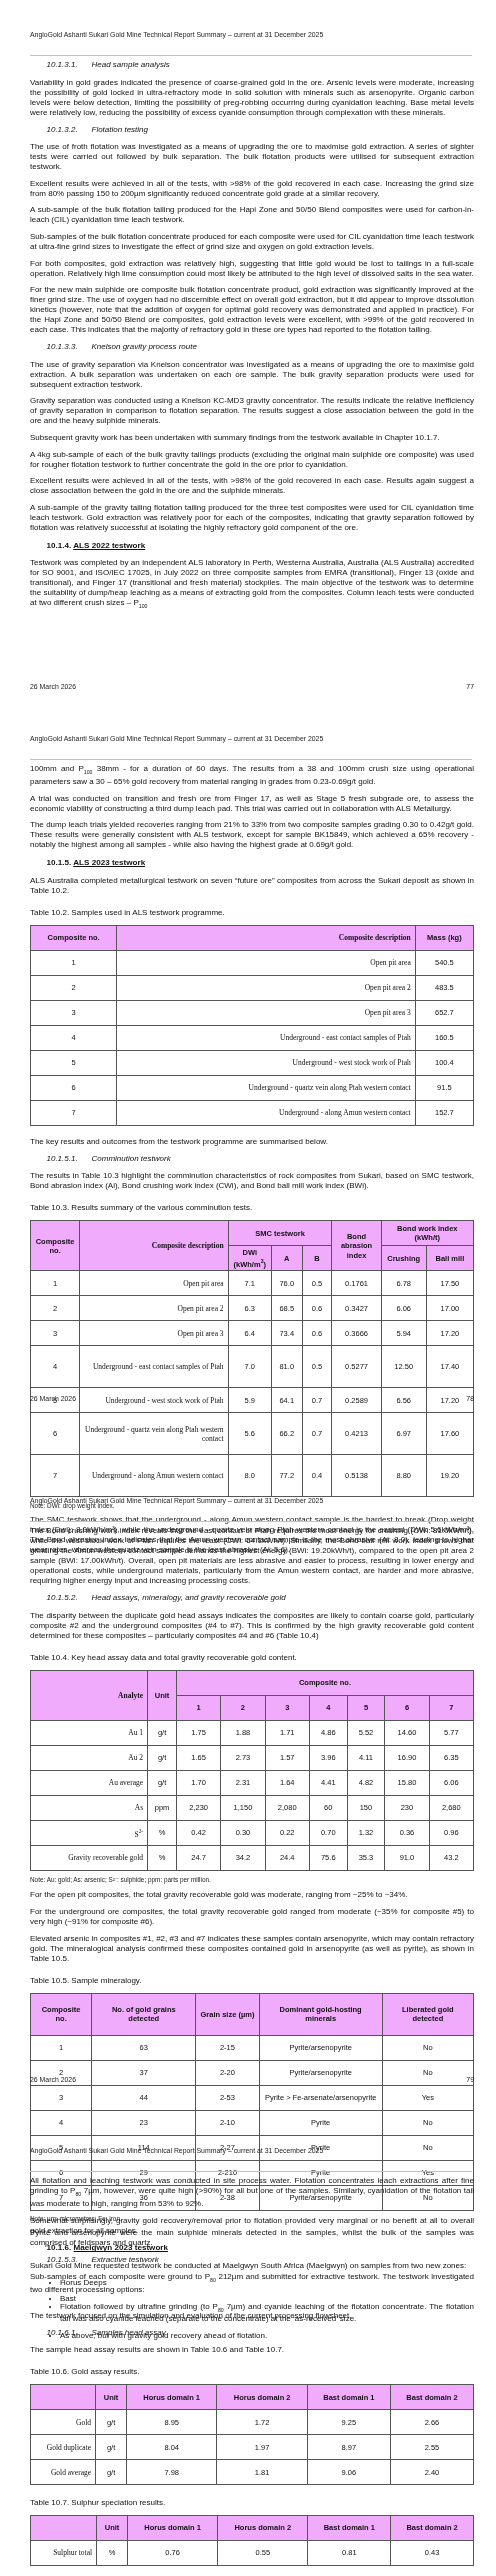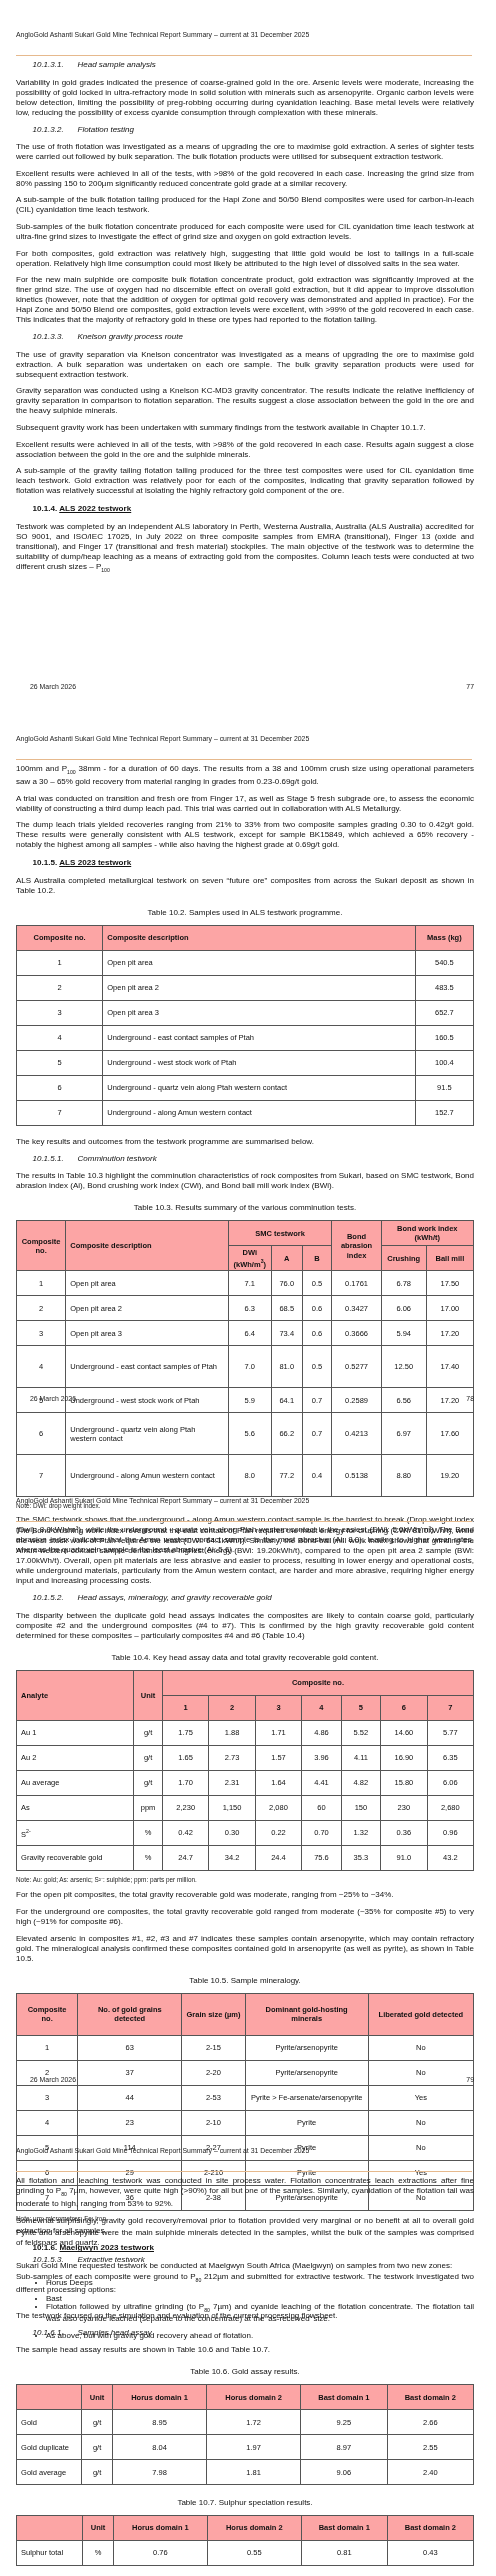--- a/index.html
+++ b/index.html
@@ -1,38 +1,38 @@
 <!DOCTYPE html>
 <html style="font-size:8.2px"><head>
 <meta charset="utf-8">
 <style>
   html, body { margin: 0; padding: 0; background: #ffffff; }
   body { width: 497px; font-family: "Liberation Sans", sans-serif; color: #111; }
-  .page { position: relative; width: 497px; box-sizing: border-box; padding: 0 23px 0 16px; }
+  .page { position: relative; width: 497px; box-sizing: border-box; padding: 0 23px 0 30px; }
   #p77 { height: 704px; }
   #p78 { height: 762px; }
   #p79 { height: 650px; }
   #p80 { height: 697px; }
   .run-head { font-size: 6.9px; color: #222; padding-top: 30px; height: 9.8px; line-height: 9.8px; }
   .rule { height: 1px; background: #e6b98d; margin: 15.5px 2.1px 4.1px 0; }
   .foot { position: absolute; left: 30px; right: 23px; font-size: 6.9px; color: #222; display: flex; justify-content: space-between; }
   #p77 .foot { top: 683px; }
   #p78 .foot { top: 691px; }
   #p79 .foot { top: 610px; }
   p.body { font-size: 8px; line-height: 10px; text-align: justify; margin: 0 0 6.7px 0; }
   h4.sub { font-weight: normal; font-style: italic; font-size: 8px; margin: 0 0 7.2px 16.5px; line-height: 10.3px; }
   h4.sub .num { display: inline-block; width: 45px; }
   h3.sec { font-weight: bold; font-size: 8.1px; margin: 2.1px 0 7.2px 16.5px; line-height: 11.3px; }
   h3.sec .lbl { text-decoration: underline; }
-  .caption { font-size: 8px; margin: 12.4px 0 7.2px 0; line-height: 9.8px; text-align: center; }
+  .caption { font-size: 8px; margin: 12.4px 0 7.2px 0; line-height: 9.8px; }
   table.t { width: 100%; border-collapse: collapse; font-size: 7.5px; }
   table.t th, table.t td { border: 0.5px solid #555; padding: 0 4.1px; height: 24px; line-height: 9.3px; }
-  table.t th { background: #fca5a5; font-weight: bold; }
+  table.t th { background: #f0abfc; font-weight: bold; }
   table.t td.c, table.t th.c { text-align: center; }
-  table.t td.l, table.t th.l { text-align: left; }
+  table.t td.l, table.t th.l { text-align: right; font-family: Liberation Serif, serif; }
   .note { font-size: 6.4px; margin: 4.1px 0 6.2px 0; color: #222; }
   ul.bul { margin: 0 0 6.2px 0; padding-left: 30px; font-size: 8px; line-height: 10px; }
   ul.bul li { margin-bottom: 6.7px; text-align: justify; }
   sub, sup { font-size: 5.2px; }
   #t103 th, #t103 td { height: 24px; }
   #t103 td.two { height: 41px; }
   #t104 th, #t104 td { height: 24px; }
   #t105 th { height: 41px; }
   #t105 td { height: 24px; }
   #t106 th, #t106 td, #t107 th, #t107 td, #t108 th, #t108 td { height: 24px; }
@@ -52,20 +52,21 @@
   <p class="body">Excellent results were achieved in all of the tests, with &gt;98% of the gold recovered in each case. Increasing the grind size from 80% passing 150 to 200µm significantly reduced concentrate gold grade at a similar recovery.</p>
   <p class="body">A sub-sample of the bulk flotation tailing produced for the Hapi Zone and 50/50 Blend composites were used for carbon-in-leach (CIL) cyanidation time leach testwork.</p>
   <p class="body">Sub-samples of the bulk flotation concentrate produced for each composite were used for CIL cyanidation time leach testwork at ultra-fine grind sizes to investigate the effect of grind size and oxygen on gold extraction levels.</p>
   <p class="body">For both composites, gold extraction was relatively high, suggesting that little gold would be lost to tailings in a full-scale operation. Relatively high lime consumption could most likely be attributed to the high level of dissolved salts in the sea water.</p>
   <p class="body">For the new main sulphide ore composite bulk flotation concentrate product, gold extraction was significantly improved at the finer grind size. The use of oxygen had no discernible effect on overall gold extraction, but it did appear to improve dissolution kinetics (however, note that the addition of oxygen for optimal gold recovery was demonstrated and applied in practice). For the Hapi Zone and 50/50 Blend ore composites, gold extraction levels were excellent, with &gt;99% of the gold recovered in each case. This indicates that the majority of refractory gold in these ore types had reported to the flotation tailing.</p>
 
   <h4 class="sub"><span class="num">10.1.3.3.</span><span>Knelson gravity process route</span></h4>
   <p class="body">The use of gravity separation via Knelson concentrator was investigated as a means of upgrading the ore to maximise gold extraction. A bulk separation was undertaken on each ore sample. The bulk gravity separation products were used for subsequent extraction testwork.</p>
   <p class="body">Gravity separation was conducted using a Knelson KC-MD3 gravity concentrator. The results indicate the relative inefficiency of gravity separation in comparison to flotation separation. The results suggest a close association between the gold in the ore and the heavy sulphide minerals.</p>
   <p class="body">Subsequent gravity work has been undertaken with summary findings from the testwork available in Chapter 10.1.7.</p>
+  <p class="body">A 4kg sub-sample of each of the bulk gravity tailings products (excluding the original main sulphide ore composite) was used for rougher flotation testwork to further concentrate the gold in the ore prior to cyanidation.</p>
   <p class="body">Excellent results were achieved in all of the tests, with &gt;98% of the gold recovered in each case. Results again suggest a close association between the gold in the ore and the sulphide minerals.</p>
   <p class="body">A sub-sample of the gravity tailing flotation tailing produced for the three test composites were used for CIL cyanidation time leach testwork.  Gold extraction was relatively poor for each of the composites, indicating that gravity separation followed by flotation was relatively successful at isolating the highly refractory gold component of the ore.</p>
 
   <h3 class="sec"><span>10.1.4.</span> <span class="lbl">ALS 2022 testwork</span></h3>
   <p class="body"><span>Testwork was completed by an independent ALS laboratory in Perth, Westerna Australia, Australia (ALS Australia) accredited for SO 9001, and ISO/IEC 17025, in July 2022 on three composite samples from EMRA (transitional), Finger 13 (oxide and transitional), and Finger 17 (transitional and fresh material) stockpiles. The main objective of the testwork was to determine the suitability of dump/heap leaching as a means of extracting gold from the composites. Column leach tests were conducted at two different crush sizes – P</span><sub>100</sub></p>
 
   <div class="foot">
     <span>26 March 2026</span>
     <span>77</span>
   </div>

